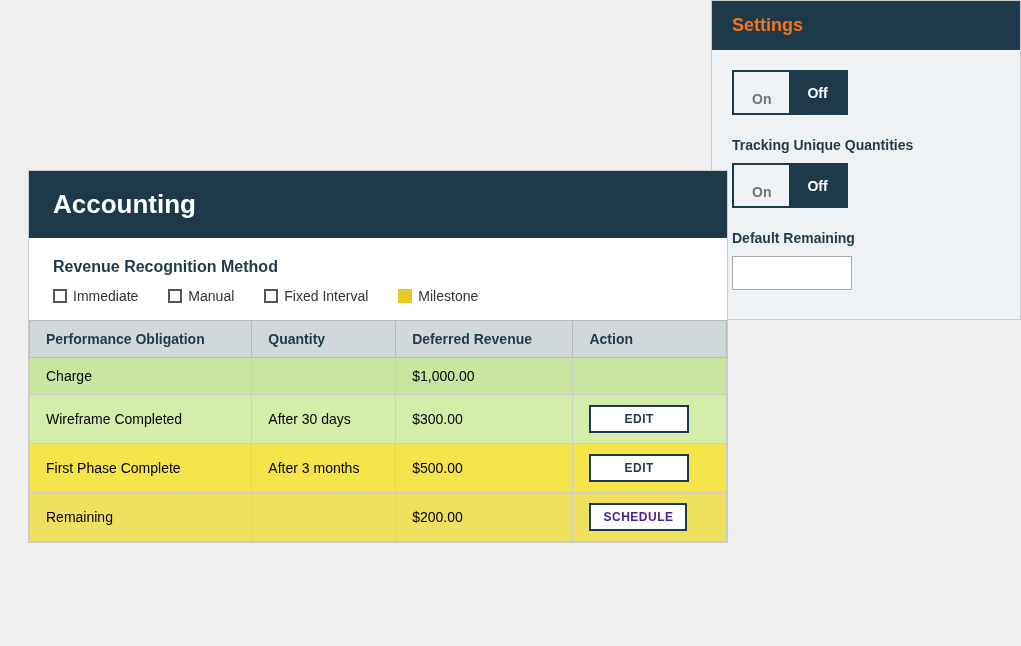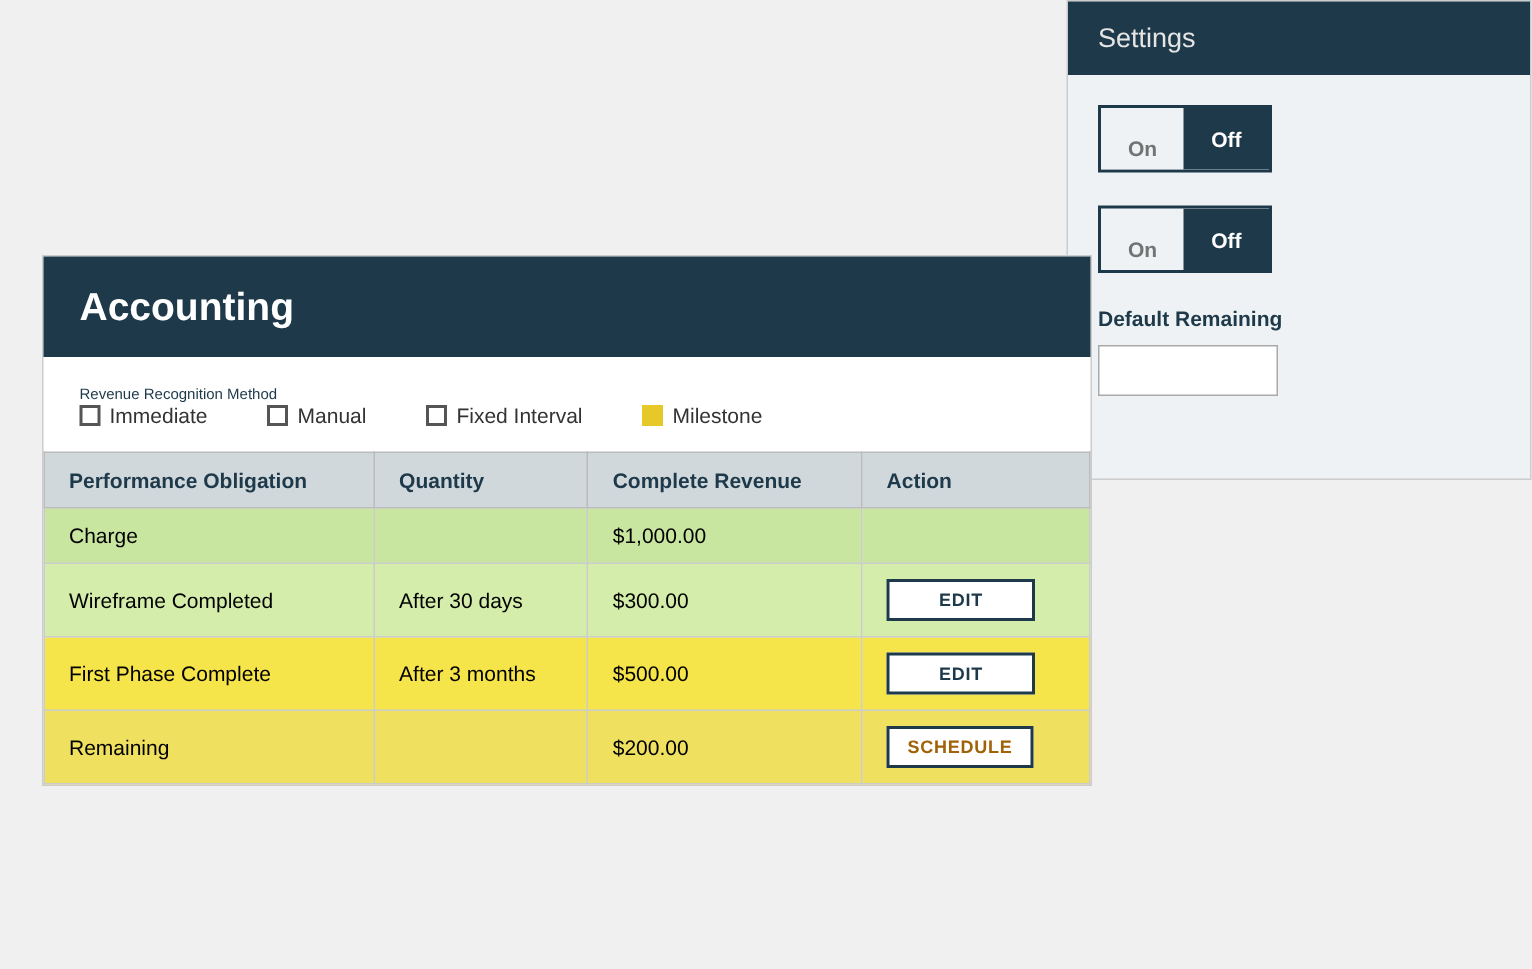--- a/index.html
+++ b/index.html
@@ -31,28 +31,29 @@
       color: #fff;
       font-size: 26px;
       font-weight: bold;
     }
 
     .revenue-section {
       padding: 20px 24px 0 24px;
     }
 
     .revenue-title {
-      font-size: 10px;
-      font-weight: normal;
+      font-size: 16px;
+      font-weight: bold;
       color: #1e3a4a;
+      margin-bottom: 12px;
     }
 
     .radio-group {
       display: flex;
-      gap: 40px;
+      gap: 30px;
       align-items: center;
       flex-wrap: wrap;
       margin-bottom: 16px;
     }
 
     .radio-item {
       display: flex;
       align-items: center;
       gap: 6px;
       font-size: 14px;
@@ -128,21 +129,21 @@
       padding: 5px 33px;
       font-size: 12px;
       font-weight: bold;
       cursor: pointer;
       letter-spacing: 0.5px;
     }
 
     .schedule-btn {
       background: #fff;
       border: 2px solid #1e3a4a;
-      color: #a16207;
+      color: #4c1d95;
       padding: 5px 12px;
       font-size: 12px;
       font-weight: bold;
       cursor: pointer;
       letter-spacing: 0.5px;
     }
 
     
     .settings-panel {
       position: absolute;
@@ -153,23 +154,23 @@
       border: 1px solid #ccc;
       min-height: 320px;
     }
 
     .settings-header {
       background: #1e3a4a;
       padding: 14px 20px;
     }
 
     .settings-header h2 {
-      color: #e5e5e5;
+      color: #f97316;
       font-size: 18px;
-      font-weight: normal;
+      font-weight: bold;
     }
 
     .settings-body {
       padding: 20px;
     }
 
     .settings-label {
       font-size: 14px;
       font-weight: bold;
       color: #1e3a4a;
@@ -221,20 +222,21 @@
   <div class="settings-header">
     <h2>Settings</h2>
   </div>
   <div class="settings-body">
 
     <div class="toggle-group">
       <button class="toggle-btn on">On</button>
       <button class="toggle-btn off-active">Off</button>
     </div>
 
+    <span class="settings-label">Tracking Unique Quantities</span>
     <div class="toggle-group">
       <button class="toggle-btn on">On</button>
       <button class="toggle-btn off-active">Off</button>
     </div>
 
     <span class="settings-label">Default Remaining</span>
     <input class="default-qty-input" type="text" value="" style="">
 
   </div>
 </div>
@@ -265,21 +267,21 @@
       </label>
     </div>
   </div>
 
   <div class="table-wrapper">
     <table>
       <thead>
         <tr>
           <th>Performance Obligation</th>
           <th>Quantity</th>
-          <th>Complete Revenue</th>
+          <th>Deferred Revenue</th>
           <th>Action</th>
         </tr>
       </thead>
       <tbody>
         <tr class="row-green">
           <td>Charge</td>
           <td></td>
           <td>$1,000.00</td>
           <td></td>
         </tr>

